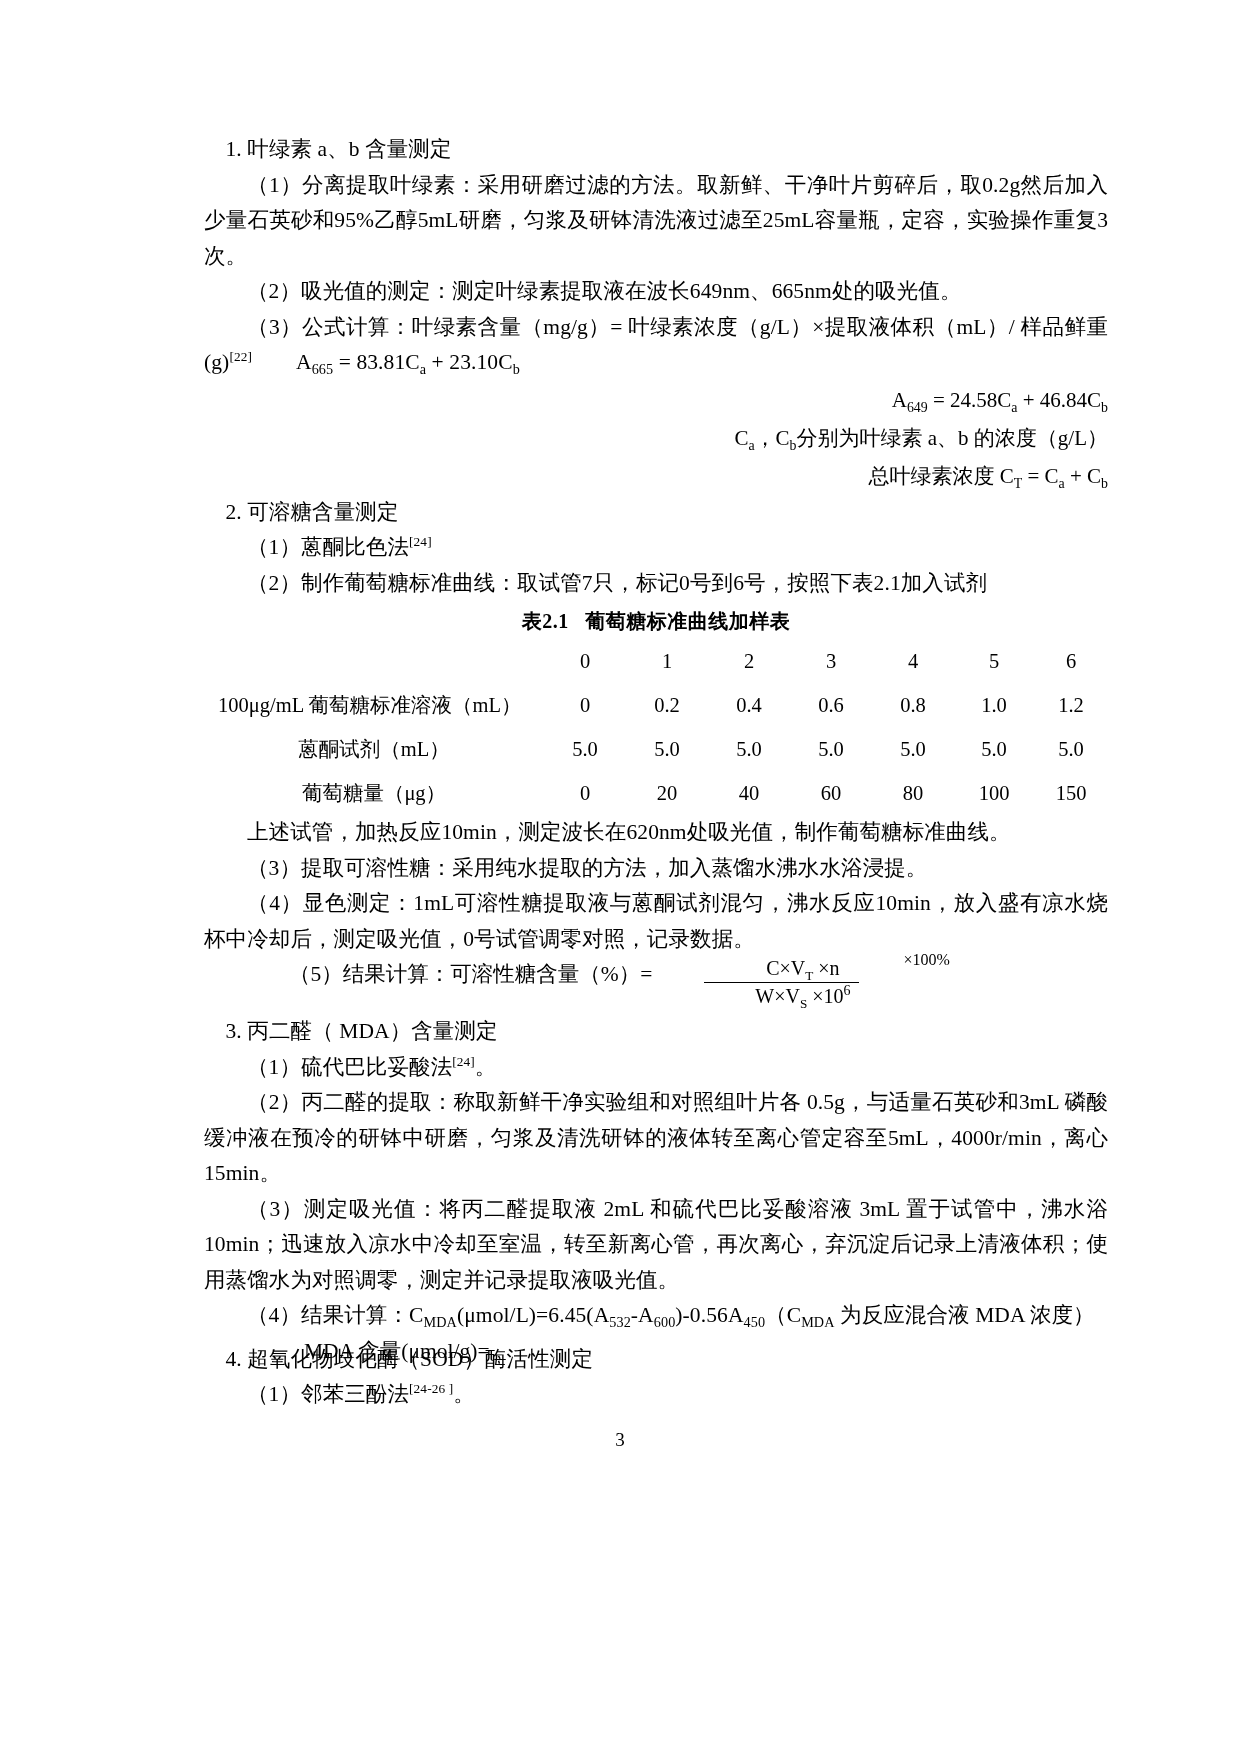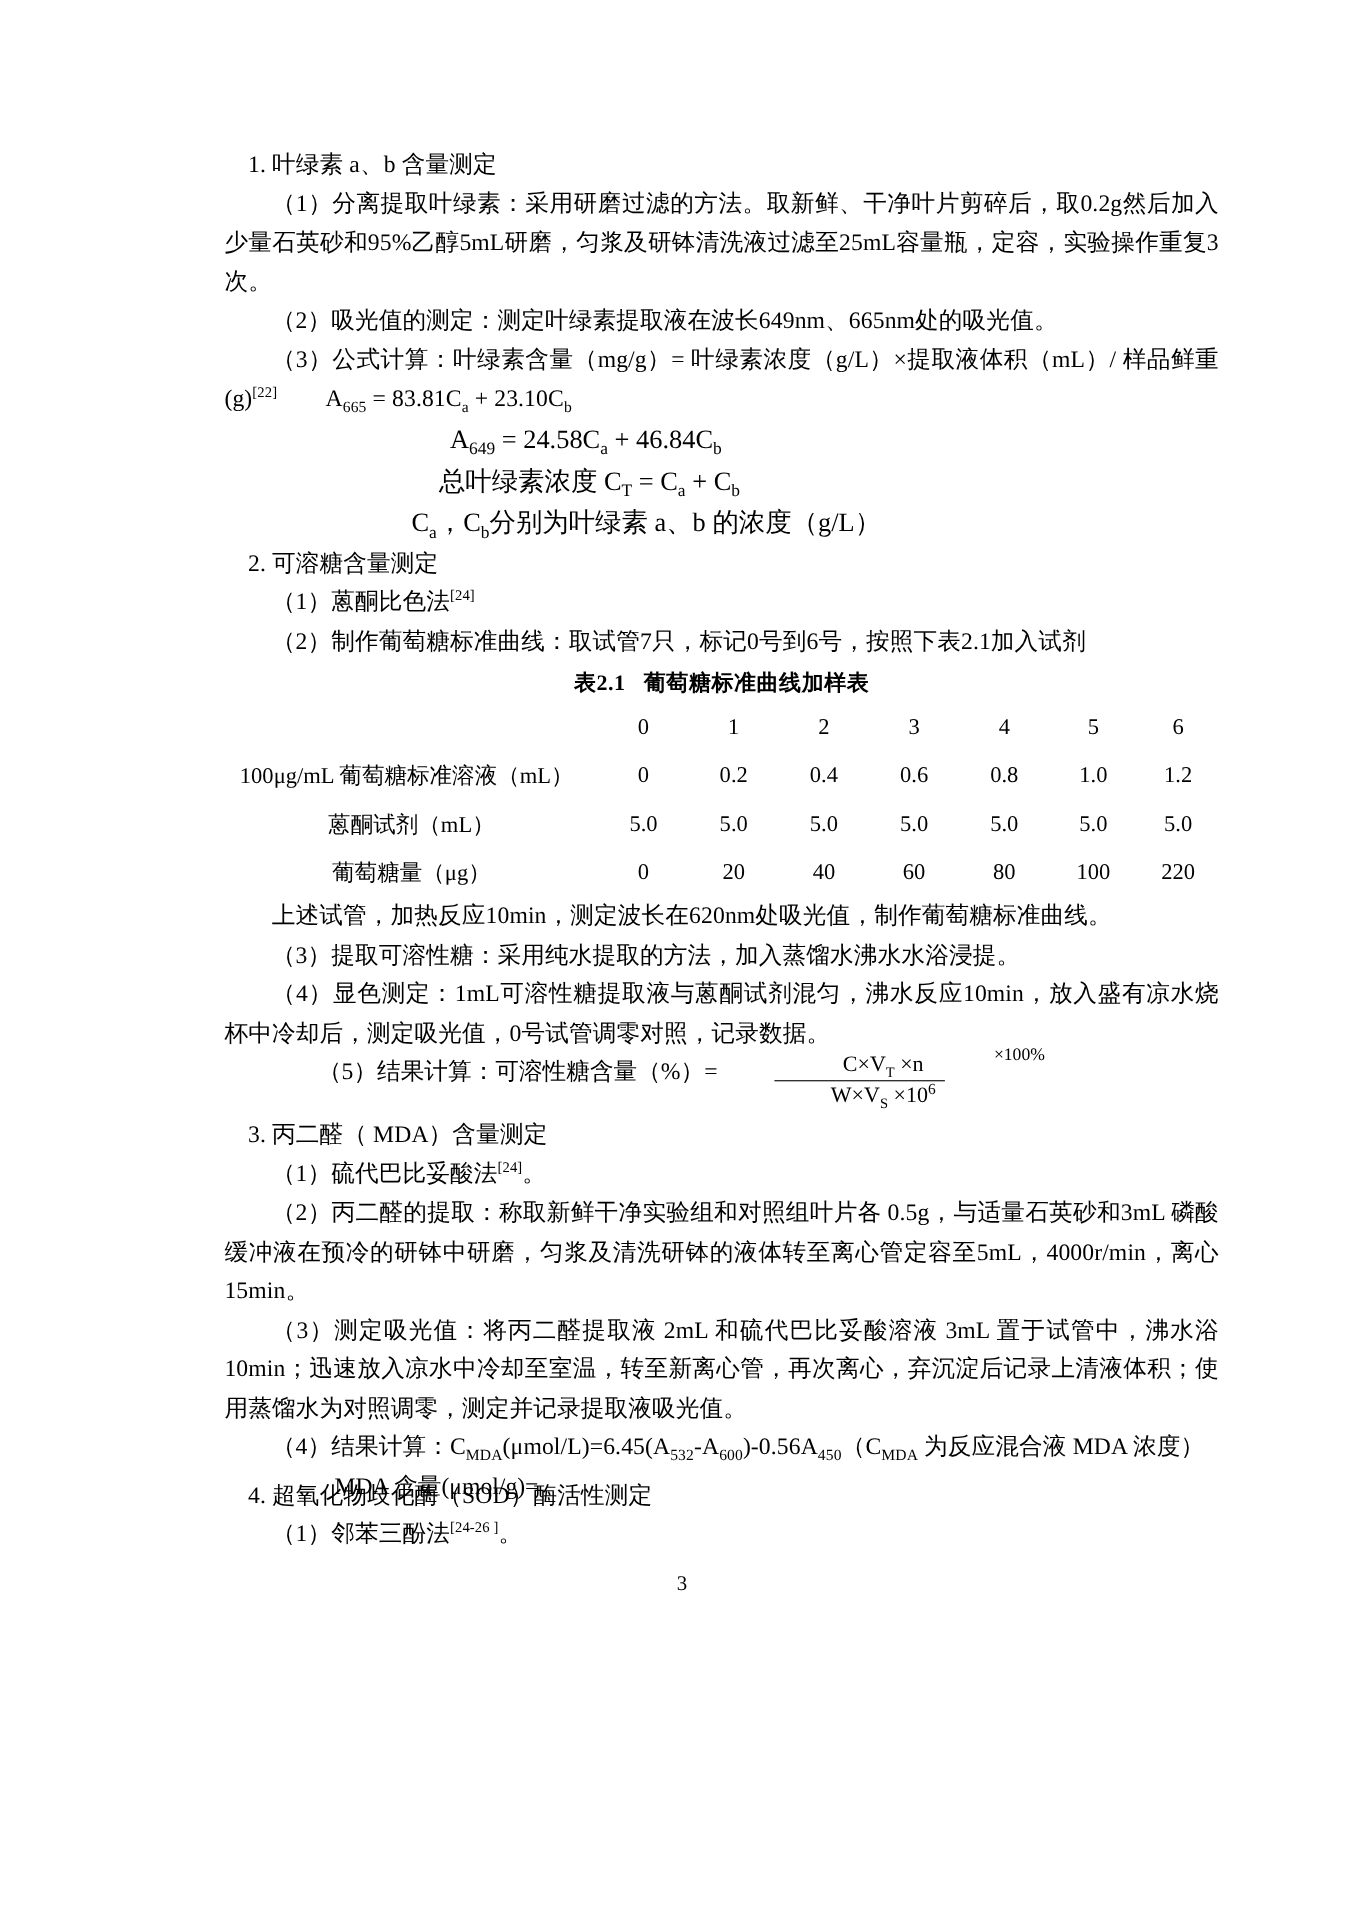--- a/index.html
+++ b/index.html
@@ -39,23 +39,24 @@
     line-height: 0;
   }
   sub.sb {
     font-size: 0.66em;
     vertical-align: sub;
     line-height: 0;
   }
   
   .formula-line {
     margin: 0;
-    font-size: 24px;
+    font-size: 21px;
     line-height: 38px;
     white-space: nowrap;
+    text-align: right;
   }
   .f-indent-a { padding-left: 170px; }
   .f-indent-b { padding-left: 205px; }
   .f-indent-c { padding-left: 195px; }
   .lbl-left { white-space: nowrap; }
   .gapA { width: 44px; display:inline-block; }
 
   
   .table-caption {
     text-align: center;
@@ -158,23 +159,23 @@
   <div class="content">
 
     <p class="para indent0">1. 叶绿素 a、b 含量测定</p>
     <p class="para indent1">（1）分离提取叶绿素：采用研磨过滤的方法。取新鲜、干净叶片剪碎后，取0.2g然后加入少量石英砂和95%乙醇5mL研磨，匀浆及研钵清洗液过滤至25mL容量瓶，定容，实验操作重复3次。</p>
     <p class="para indent1">（2）吸光值的测定：测定叶绿素提取液在波长649nm、665nm处的吸光值。</p>
 
     <p class="para indent1"><span>（3）公式计算：叶绿素含量（mg/g）= 叶绿素浓度（g/L）×提取液体积（mL）/ 样品鲜重(g)</span><sup class="ref">[22]</sup><span class="gapA"></span><span><span>A</span><sub class="sb">665</sub><span> = 83.81C</span><sub class="sb">a</sub><span> + 23.10C</span><sub class="sb">b</sub></span></p>
 
     <div class="formula-line f-indent-b"><span>A</span><sub class="sb">649</sub><span> = 24.58C</span><sub class="sb">a</sub><span> + 46.84C</span><sub class="sb">b</sub></div>
 
+    <div class="formula-line f-indent-a"><span>C</span><sub class="sb">a</sub><span>，C</span><sub class="sb">b</sub><span>分别为叶绿素 a、b 的浓度（g/L）</span></div>
+
     <div class="formula-line f-indent-c"><span>总叶绿素浓度 C</span><sub class="sb">T</sub><span> = C</span><sub class="sb">a</sub><span> + C</span><sub class="sb">b</sub></div>
-
-    <div class="formula-line f-indent-a"><span>C</span><sub class="sb">a</sub><span>，C</span><sub class="sb">b</sub><span>分别为叶绿素 a、b 的浓度（g/L）</span></div>
 
     <p class="para indent0">2. 可溶糖含量测定</p>
     <p class="para indent1"><span>（1）蒽酮比色法</span><sup class="ref">[24]</sup></p>
     <p class="para indent1">（2）制作葡萄糖标准曲线：取试管7只，标记0号到6号，按照下表2.1加入试剂</p>
 
     <div class="table-caption">
       <span>表</span><span>2.1</span>&nbsp;&nbsp;&nbsp;<span>葡萄糖标准曲线加样表</span>
     </div>
 
     <table class="data">
@@ -222,21 +223,21 @@
           <td class="cell-val">5.0</td>
         </tr>
         <tr class="tbody-bot">
           <td class="row-label">葡萄糖量（μg）</td>
           <td class="cell-val">0</td>
           <td class="cell-val">20</td>
           <td class="cell-val">40</td>
           <td class="cell-val">60</td>
           <td class="cell-val">80</td>
           <td class="cell-val">100</td>
-          <td class="cell-val">220</td>
+          <td class="cell-val">150</td>
         </tr>
       </tbody>
     </table>
 
     <p class="para indent1">上述试管，加热反应10min，测定波长在620nm处吸光值，制作葡萄糖标准曲线。</p>
     <p class="para indent1">（3）提取可溶性糖：采用纯水提取的方法，加入蒸馏水沸水水浴浸提。</p>
     <p class="para indent1">（4）显色测定：1mL可溶性糖提取液与蒽酮试剂混匀，沸水反应10min，放入盛有凉水烧杯中冷却后，测定吸光值，0号试管调零对照，记录数据。</p>
 
     <div class="sugar-formula indent1" style="padding-left:42px;">
       <span class="lbl-left">（5）结果计算：可溶性糖含量（%）=</span>

